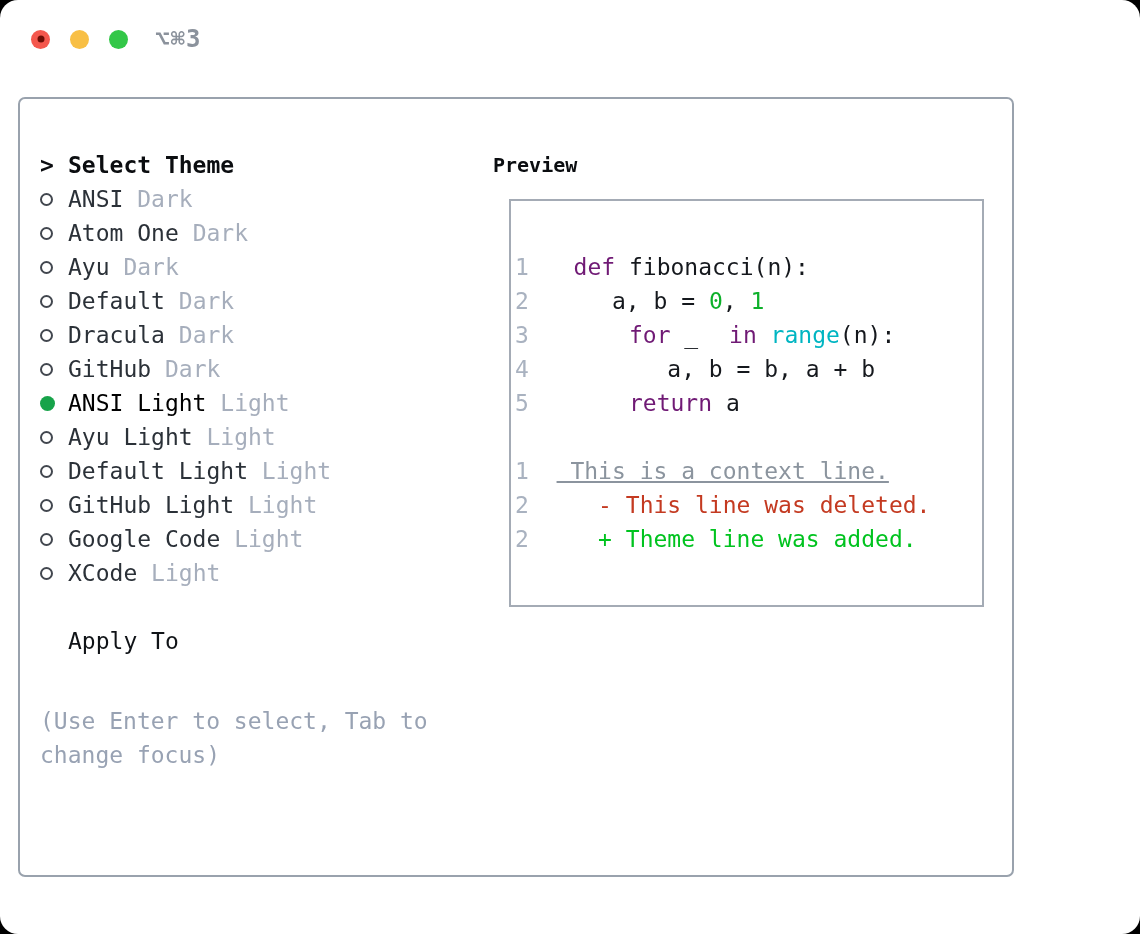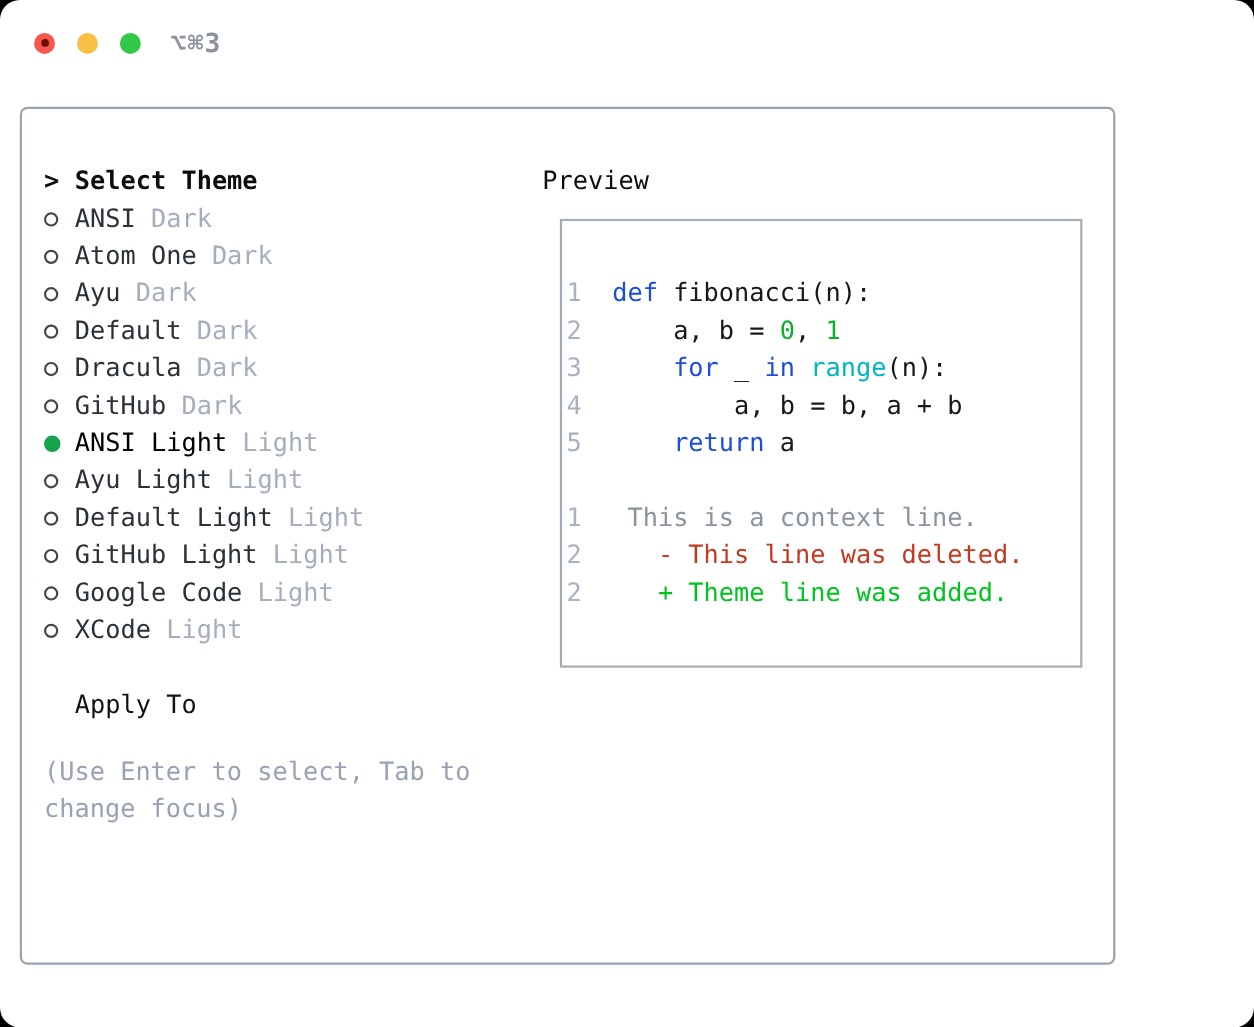--- a/index.html
+++ b/index.html
@@ -50,41 +50,41 @@
   .theme-variant { color: #a6aebc; }
   .theme-row.selected .theme-name { color: #000000; }
   .radio {
     width: 13px; height: 13px; border-radius: 50%;
     border: 2px solid #42474f; background: transparent;
   }
   .radio.on { width: 15px; height: 15px; border: none; background: #17a34a; }
   .spacer { height: 34px; }
   .apply-header { color: #101317; }
   .hint {
-    margin-top: 27px; width: 420px;
+    margin-top: 46px; width: 420px;
     font-size: 23px; line-height: 34px; color: #98a2b3;
   }
   
   .preview-label {
     position: absolute; left: 473px; top: 49px; height: 34px;
     display: flex; align-items: center;
-    font-size: 23px; font-weight: normal; color: #0b0d10;
+    font-size: 20px; font-weight: bold; color: #0b0d10;
   }
   .preview-box {
     position: absolute; left: 489px; top: 100px; width: 475px; height: 408px;
     border: 2px solid #a4abb5; background: #fff;
     padding: 49px 0 0 4px;
   }
   .code-line { height: 34px; display: flex; align-items: center; font-size: 23px; white-space: pre; }
   .lineno { color: #a9b2c0; }
-  .tok-kw  { color: #1d4ed8; }
+  .tok-kw  { color: #701a75; margin-left: 17px; }
   .tok-fn  { color: #00b5c2; }
   .tok-num { color: #0db02a; }
   .tok-pl  { color: #15181d; }
-  .tok-ctx { color: #8b949e; }
+  .tok-ctx { color: #8b949e; text-decoration: underline; }
   .tok-del { color: #c43a21; text-align: center; }
   .tok-add { color: #00c31f; }
 </style>
 </head>
 <body>
 
 <div class="window">
 
   <div class="titlebar">
     <div class="lights">

